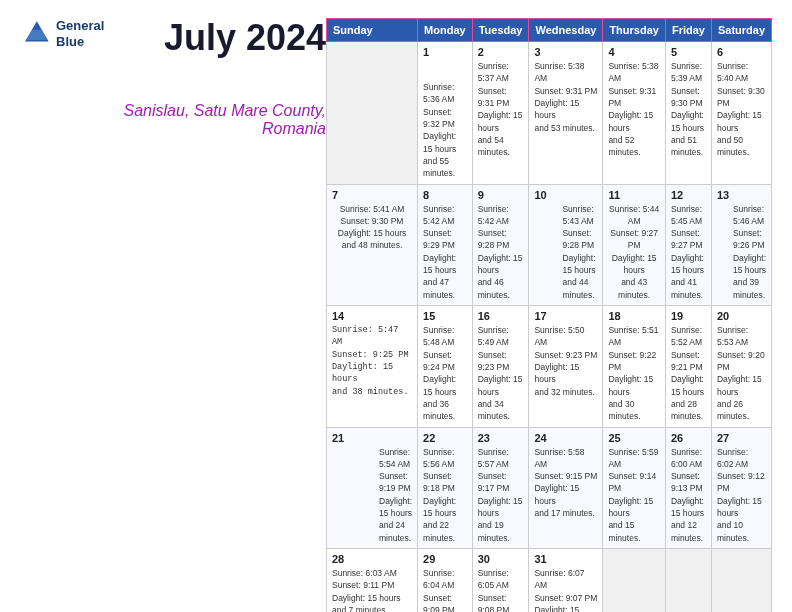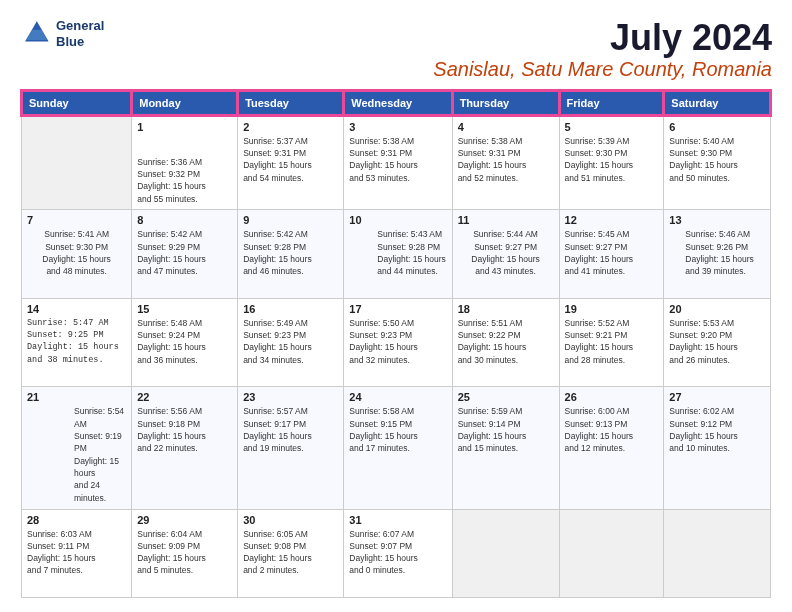--- a/index.html
+++ b/index.html
@@ -8,21 +8,21 @@
       background: #fff;
       width: 792px;
       height: 612px;
       overflow: hidden;
     }
     .page {
       width: 792px;
       height: 612px;
       padding: 18px 20px 14px 20px;
       display: flex;
-      flex-direction: column;
+      flex-direction: row;
     }
     .header {
       display: flex;
       justify-content: space-between;
       align-items: flex-start;
       margin-bottom: 8px;
     }
     .logo {
       display: flex;
       align-items: center;
@@ -41,38 +41,39 @@
     .title-block {
       text-align: right;
     }
     .calendar-title {
       font-size: 36px;
       font-weight: bold;
       color: #1a1a2e;
       line-height: 1.1;
     }
     .calendar-subtitle {
-      font-size: 20px;
-      color: #c2410c;
+      font-size: 16px;
+      color: #a21caf;
       font-style: italic;
+      margin-top: 44px;
     }
     .calendar-table {
       width: 100%;
       border-collapse: collapse;
       flex: 1;
       font-size: 9.5px;
     }
     .calendar-table thead tr th {
       background-color: #2a5aad;
       color: #fff;
       padding: 5px 6px;
       text-align: left;
       font-size: 11px;
       font-weight: bold;
-      border: 3px solid #ec4899;
+      border: 1px solid #ec4899;
     }
     .calendar-table tbody tr td {
       border: 1px solid #ccc;
       vertical-align: top;
       padding: 4px 5px;
       width: 113px;
       height: 88px;
       background: #fff;
     }
     .calendar-table tbody tr:nth-child(even) td {

